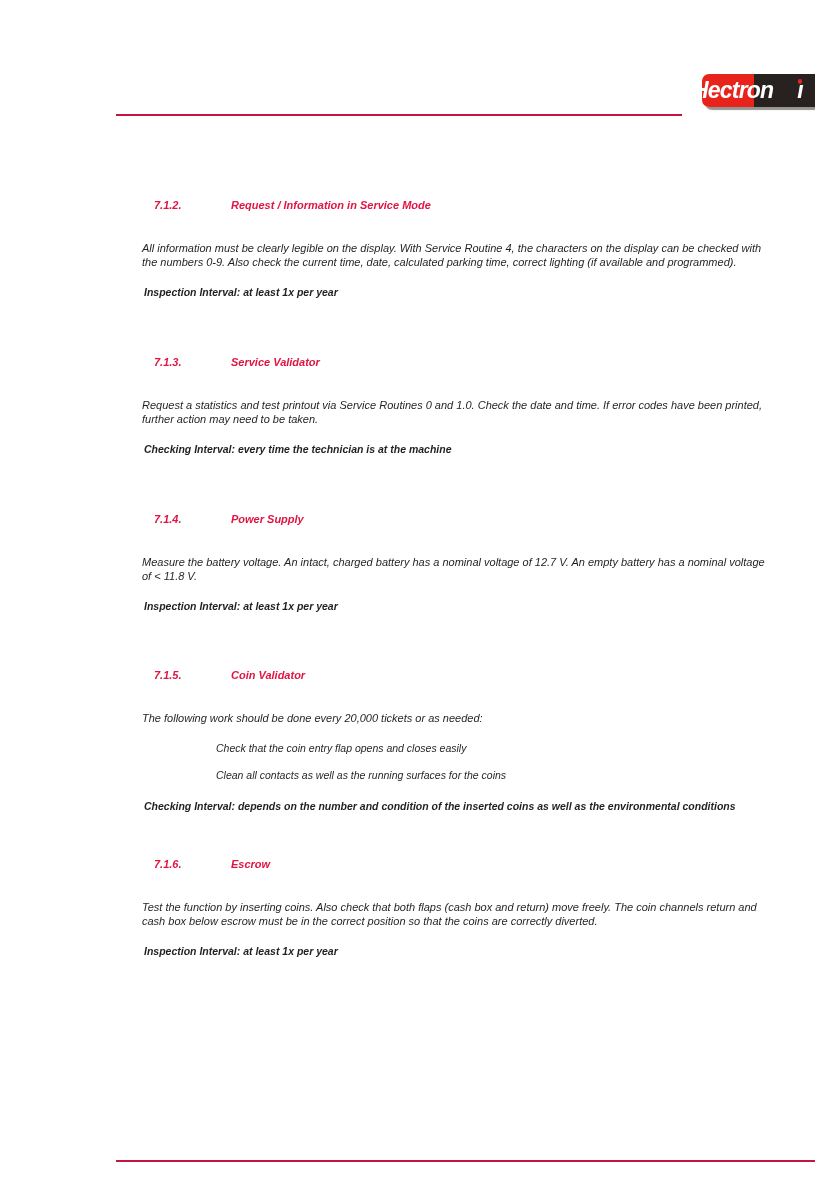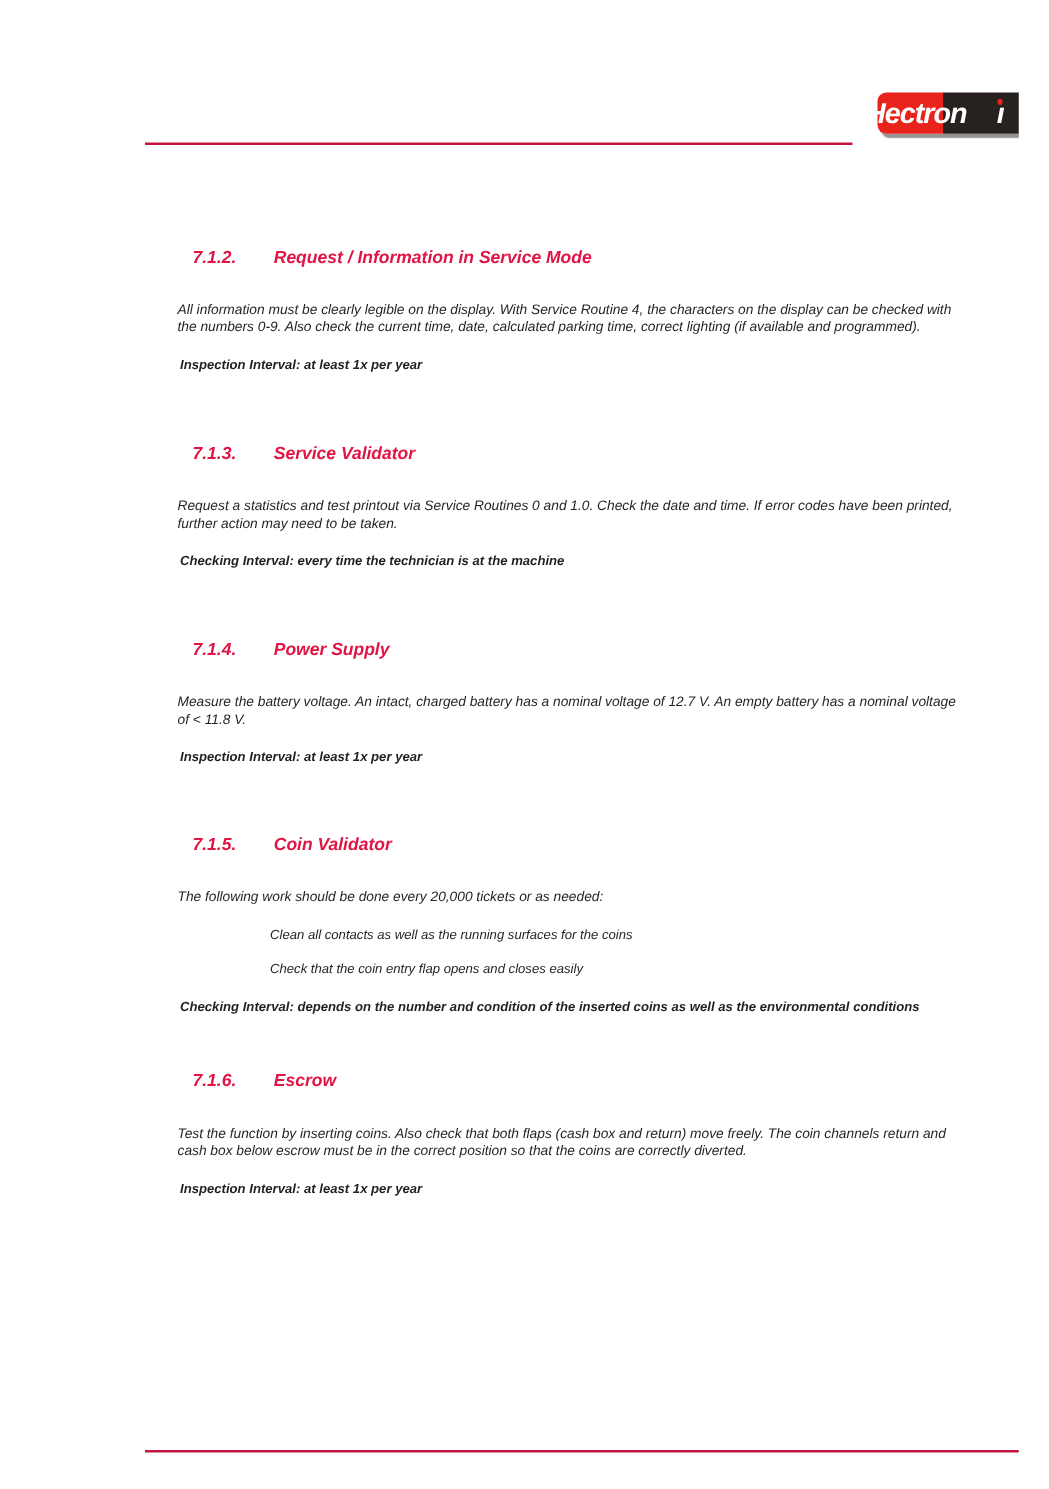--- a/index.html
+++ b/index.html
@@ -59,22 +59,23 @@
     position:absolute;left:68px;top:1112px;
     width:714px;height:1.5px;background:var(--rule);
   }
   .footer-bar{
     position:absolute;left:0;top:1180px;
     width:839px;height:11px;background:var(--footer);
   }
   
   .section{position:absolute;left:82px;width:682px;}
   .sec-heading{
-    color:var(--heading);font-weight:bold;font-size:14px;line-height:13px;
+    color:var(--heading);font-weight:bold;font-size:11px;line-height:13px;
     display:flex;
+    gap:12px;
   }
   .sec-number{display:inline-block;width:41px;flex:0 0 41px;}
   .sec-body{
     margin-top:17px;font-size:11px;line-height:14.2px;
     white-space:pre-line;max-width:660px;
   }
   .sec-list{margin-top:16px;}
   .sec-list .list-item{
     padding-left:62px;font-size:10.5px;line-height:15px;white-space:pre-line;
   }
@@ -134,22 +135,22 @@
     <div class="interval">Inspection Interval: at least 1x per year</div>
   </div>
 
   <div class="section sec-4">
     <div class="sec-heading">
       <span class="sec-number">7.1.5.</span>
       <span class="sec-title">Coin Validator</span>
     </div>
     <div class="sec-body">The following work should be done every 20,000 tickets or as needed:</div>
     <div class="sec-list">
+      <div class="list-item">Check that the coin entry flap opens and closes easily</div>
       <div class="list-item">Clean all contacts as well as the running surfaces for the coins</div>
-      <div class="list-item">Check that the coin entry flap opens and closes easily</div>
     </div>
     <div class="interval">Checking Interval: depends on the number and condition of the inserted coins as well as the environmental conditions</div>
   </div>
 
   <div class="section sec-5">
     <div class="sec-heading">
       <span class="sec-number">7.1.6.</span>
       <span class="sec-title">Escrow</span>
     </div>
     <div class="sec-body">Test the function by inserting coins. Also check that both flaps (cash box and return) move freely. The coin channels return and

